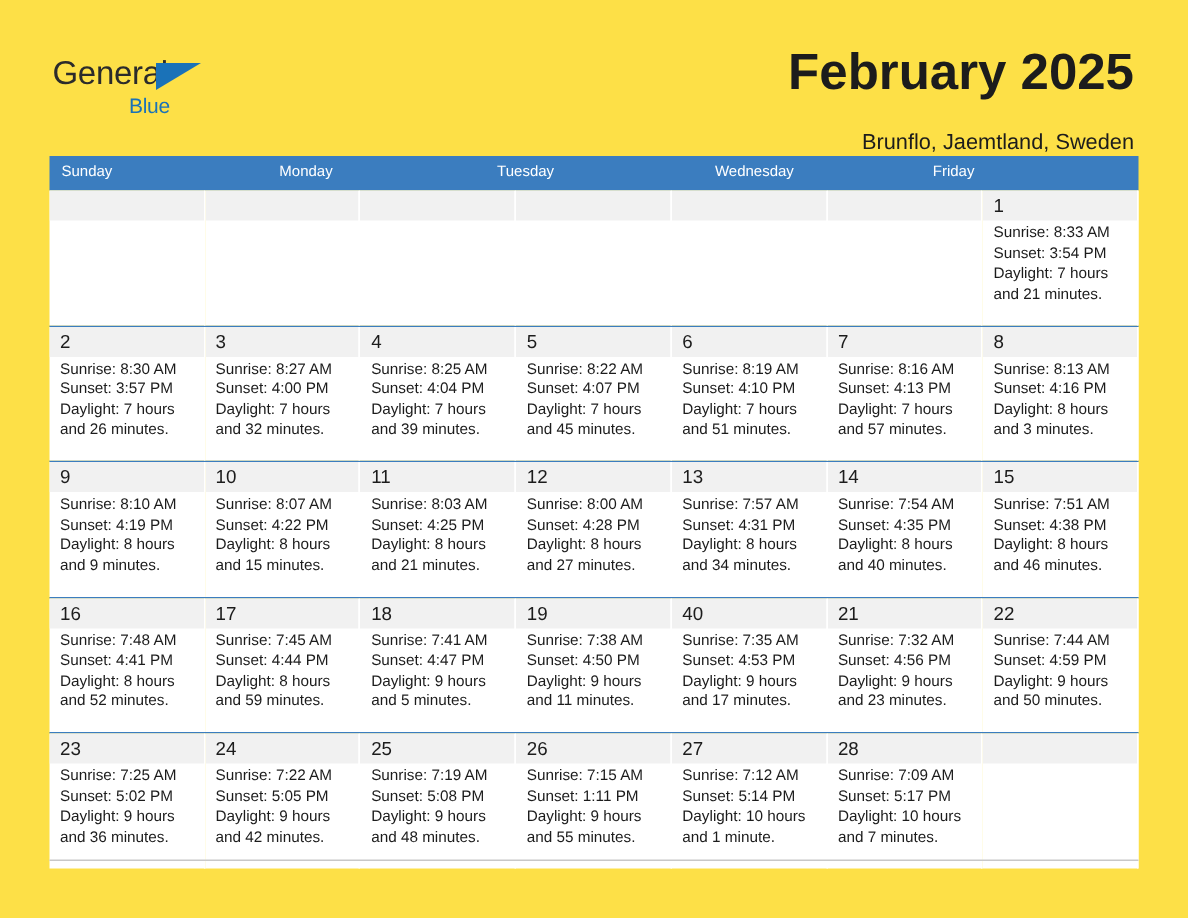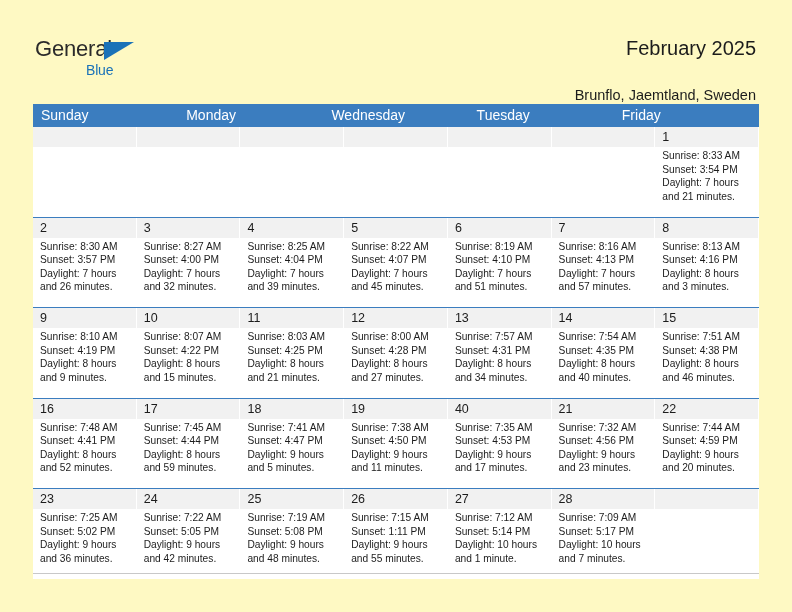--- a/index.html
+++ b/index.html
@@ -9,21 +9,21 @@
     width: 792px;
     height: 612px;
     background: #ffffff;
     font-family: "Liberation Sans", sans-serif;
     -webkit-font-smoothing: antialiased;
   }
   #page {
     position: relative;
     width: 792px;
     height: 612px;
-    background: #fef9c3;
+    background: #fde047;
     overflow: hidden;
   }
 
   
   .header {
     position: absolute;
     left: 0; top: 0;
     width: 792px;
     height: 100px;
   }
@@ -61,24 +61,24 @@
     line-height: 22px;
   }
 
   .title-block {
     position: absolute;
     right: 36px;
     top: 32px;
     text-align: right;
   }
   .cal-title {
-    font-size: 20px;
+    font-size: 34px;
     color: #1c1c1c;
     line-height: 32px;
-    font-weight: normal;
+    font-weight: bold;
     margin: 0;
     white-space: nowrap;
   }
   .cal-subtitle {
     font-size: 14.5px;
     color: #1c1c1c;
     line-height: 20px;
     margin-top: 21px;
     white-space: nowrap;
   }
@@ -92,21 +92,21 @@
   }
   .weekdays {
     display: flex;
     width: 726px;
     height: 22px;
     background: #3b7dbf;
   }
   .weekday {
     flex: 1 1 0;
     color: #ffffff;
-    font-size: 14px;
+    font-size: 10px;
     line-height: 22px;
     padding-left: 8px;
     white-space: nowrap;
     overflow: hidden;
   }
 
   .week {
     display: flex;
     width: 726px;
     height: 90.5px;
@@ -168,22 +168,22 @@
     <div class="title-block">
       <h1 class="cal-title">February 2025</h1>
       <div class="cal-subtitle">Brunflo, Jaemtland, Sweden</div>
     </div>
   </div>
 
   <div class="calendar">
     <div class="weekdays">
         <div class="weekday">Sunday</div>
         <div class="weekday">Monday</div>
+        <div class="weekday">Tuesday</div>
         <div class="weekday">Wednesday</div>
-        <div class="weekday">Tuesday</div>
         <div class="weekday">Friday</div>
       </div>
     <div id="weeks-host">
         <div class="week">
           <div class="daycell empty">
             <div class="daynum-strip"></div>
           </div>
           <div class="daycell empty">
             <div class="daynum-strip"></div>
           </div>
@@ -415,21 +415,21 @@
               <div>and 23 minutes.</div>
             </div>
           </div>
           <div class="daycell">
             <div class="daynum-strip"></div>
             <div class="daynum">22</div>
             <div class="info">
               <div>Sunrise: 7:44 AM</div>
               <div>Sunset: 4:59 PM</div>
               <div>Daylight: 9 hours</div>
-              <div>and 20 minutes.</div>
+              <div>and 50 minutes.</div>
             </div>
           </div>
         </div>
         <div class="week">
           <div class="daycell">
             <div class="daynum-strip"></div>
             <div class="daynum">23</div>
             <div class="info">
               <div>Sunrise: 7:25 AM</div>
               <div>Sunset: 5:02 PM</div>

